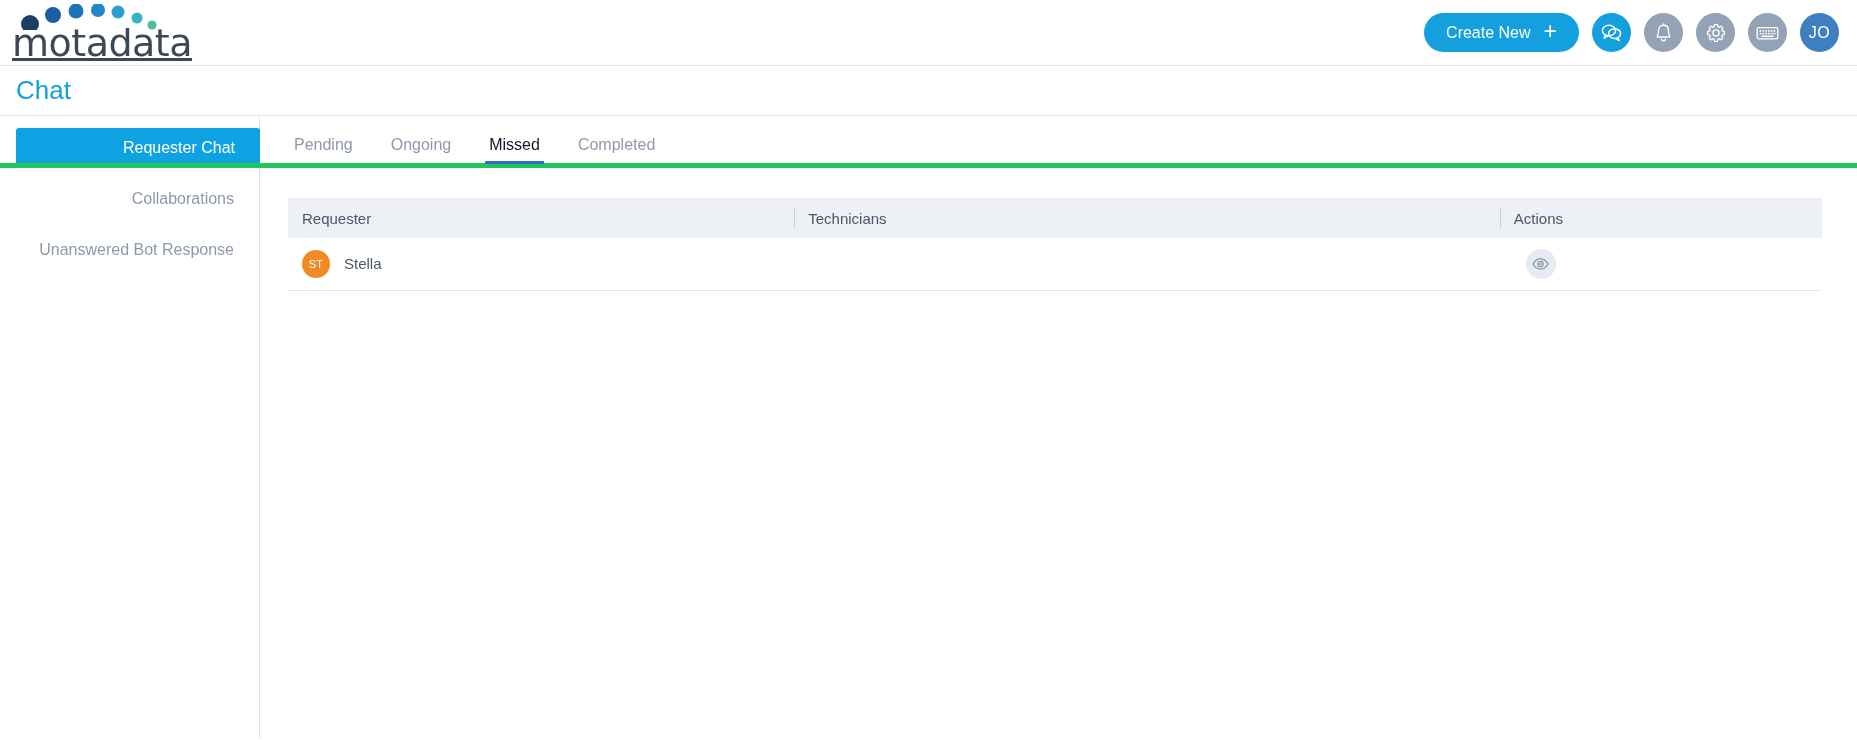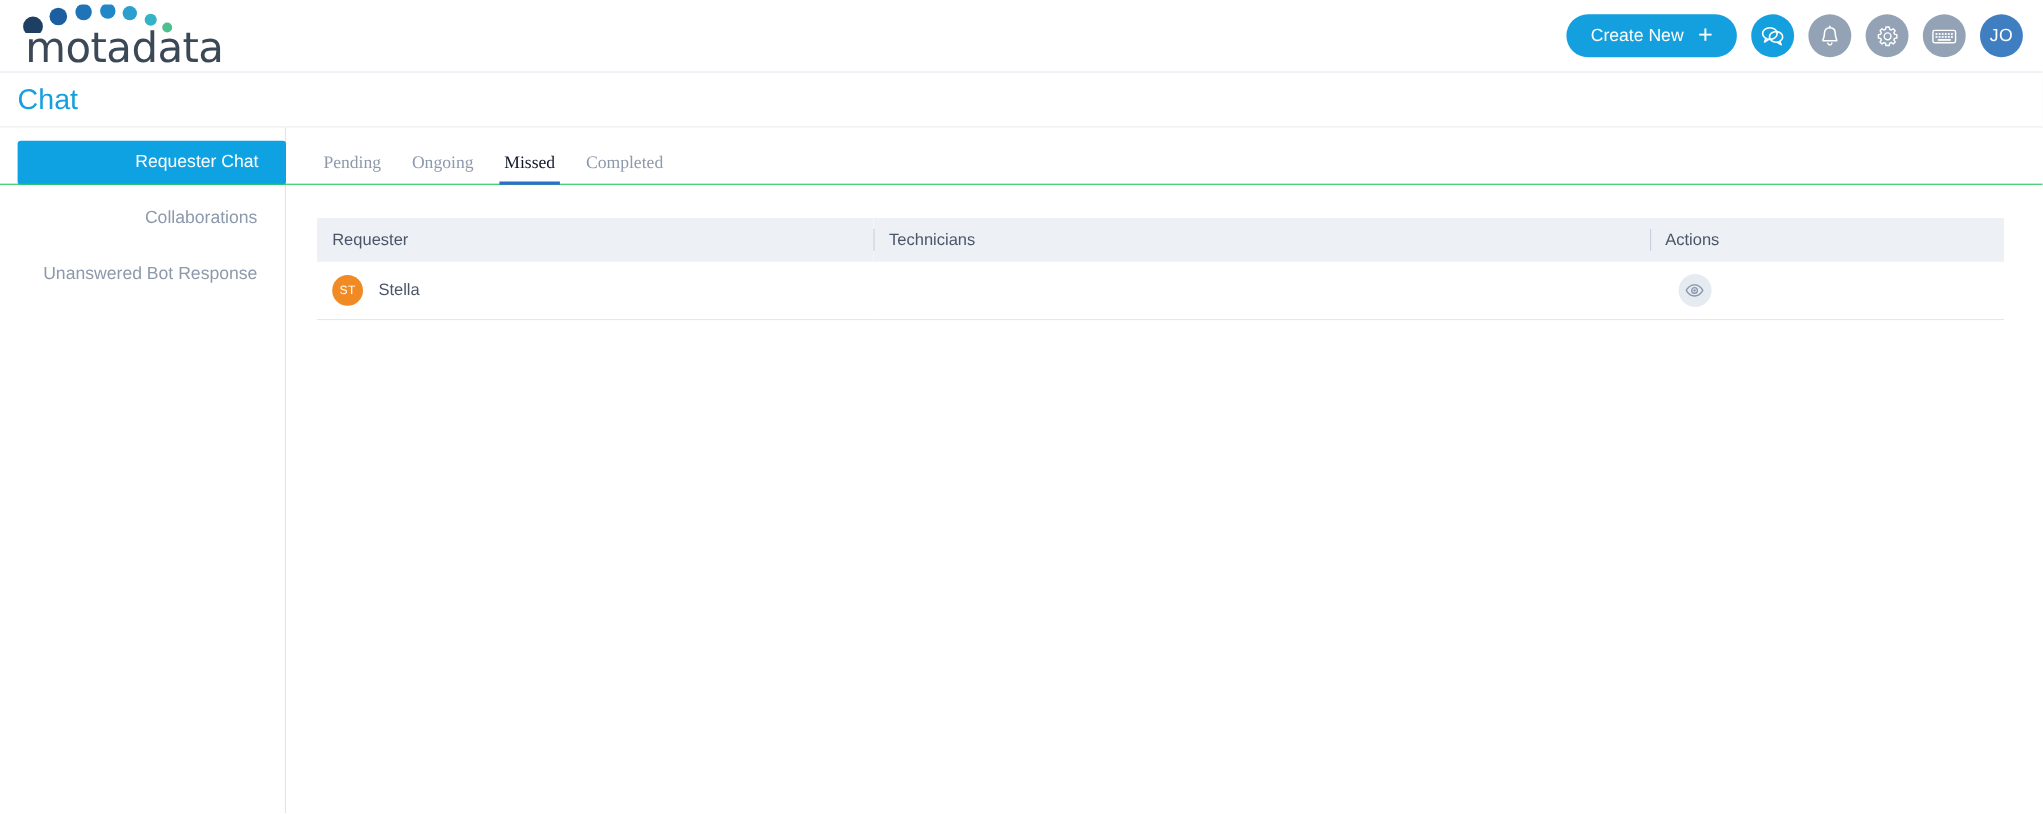--- a/index.html
+++ b/index.html
@@ -24,27 +24,28 @@
 
   .logo-wrap {
     margin-left: 8px;
     width: 170px;
     height: 58px;
     position: relative;
   }
   .logo-dots { position: absolute; left: 0; top: 0; }
   .logo-word {
     position: absolute;
-    left: 15px;
+    left: 4px;
     top: 17px;
     font-size: 38px;
     font-weight: 400;
     letter-spacing: -0.5px;
     color: #3b4856;
     font-family: "DejaVu Sans", sans-serif;
+    text-decoration: underline;
   }
 
   .header-right {
     margin-left: auto;
     display: flex;
     align-items: center;
     gap: 13px;
     padding-right: 18px;
   }
 
@@ -153,26 +154,25 @@
   .content {
     flex: 1;
     padding: 0 0 0 0;
     background: #ffffff;
     min-width: 0;
   }
 
   .tabs {
     display: flex;
     align-items: flex-end;
-    gap: 0;
+    gap: 10px;
     padding-left: 280px;
     height: 52px;
-    border-bottom: 1px solid #22c55e;
+    border-bottom: 5px solid #22c55e;
     margin-left: -260px;
-    font-family: Liberation Serif, serif;
   }
   .tab {
     font-size: 16px;
     color: #8d99ab;
     padding: 0 14px 9px 14px;
     cursor: pointer;
     position: relative;
     white-space: nowrap;
   }
   .tab.active { color: #0f172a; }

